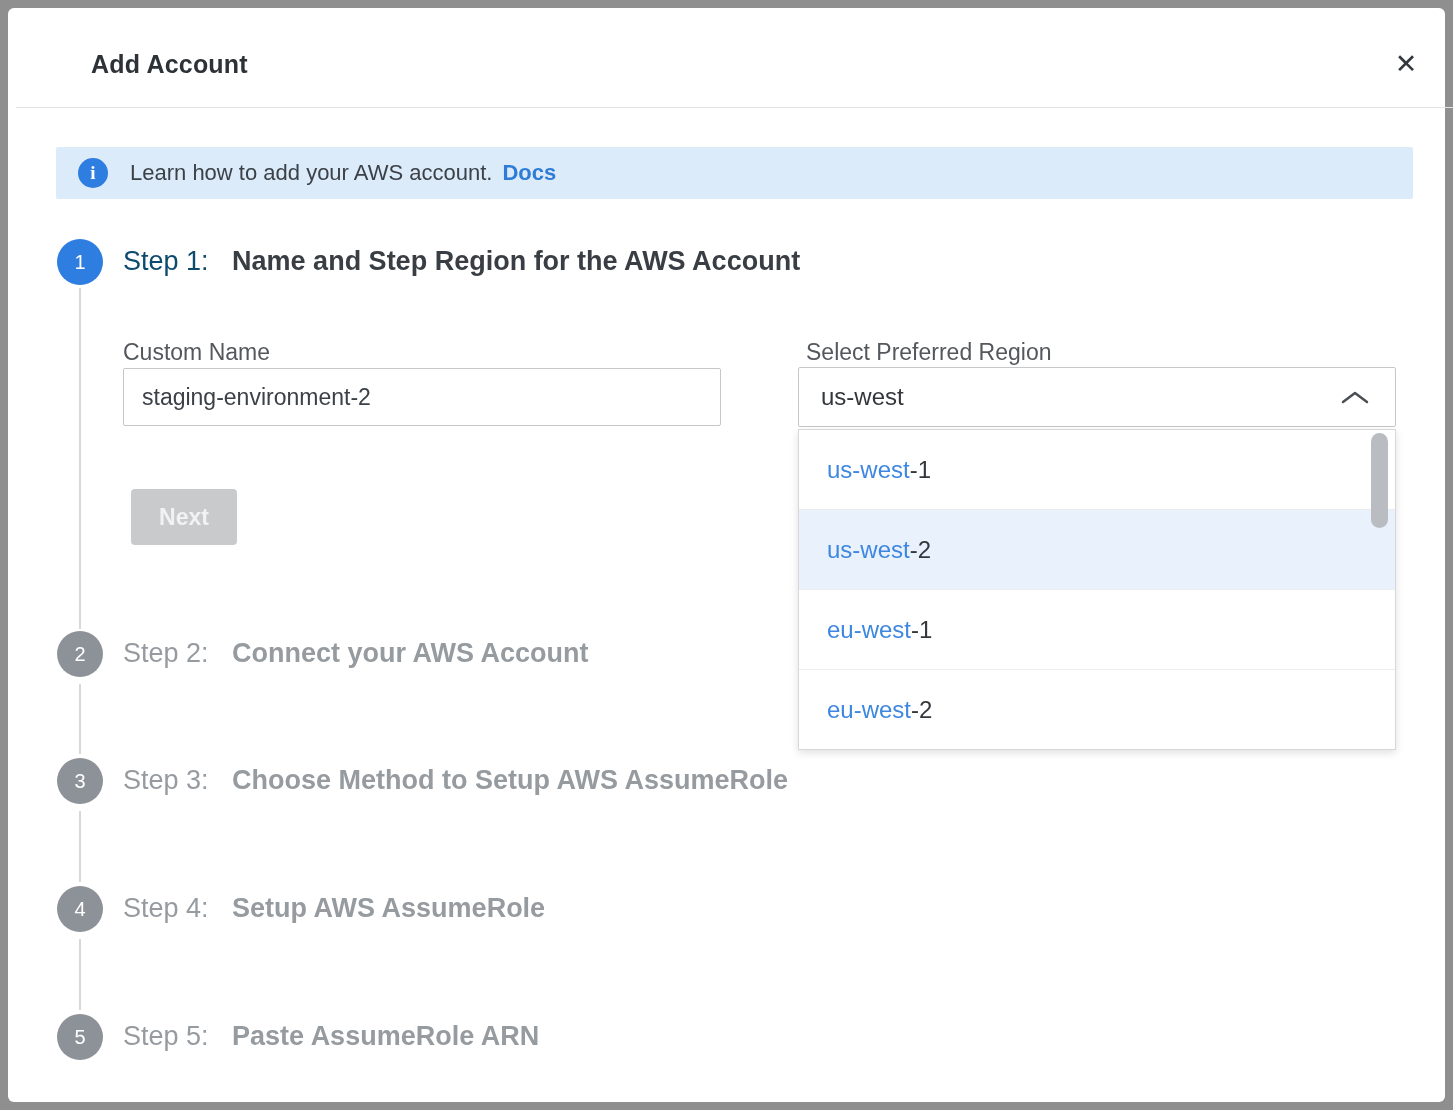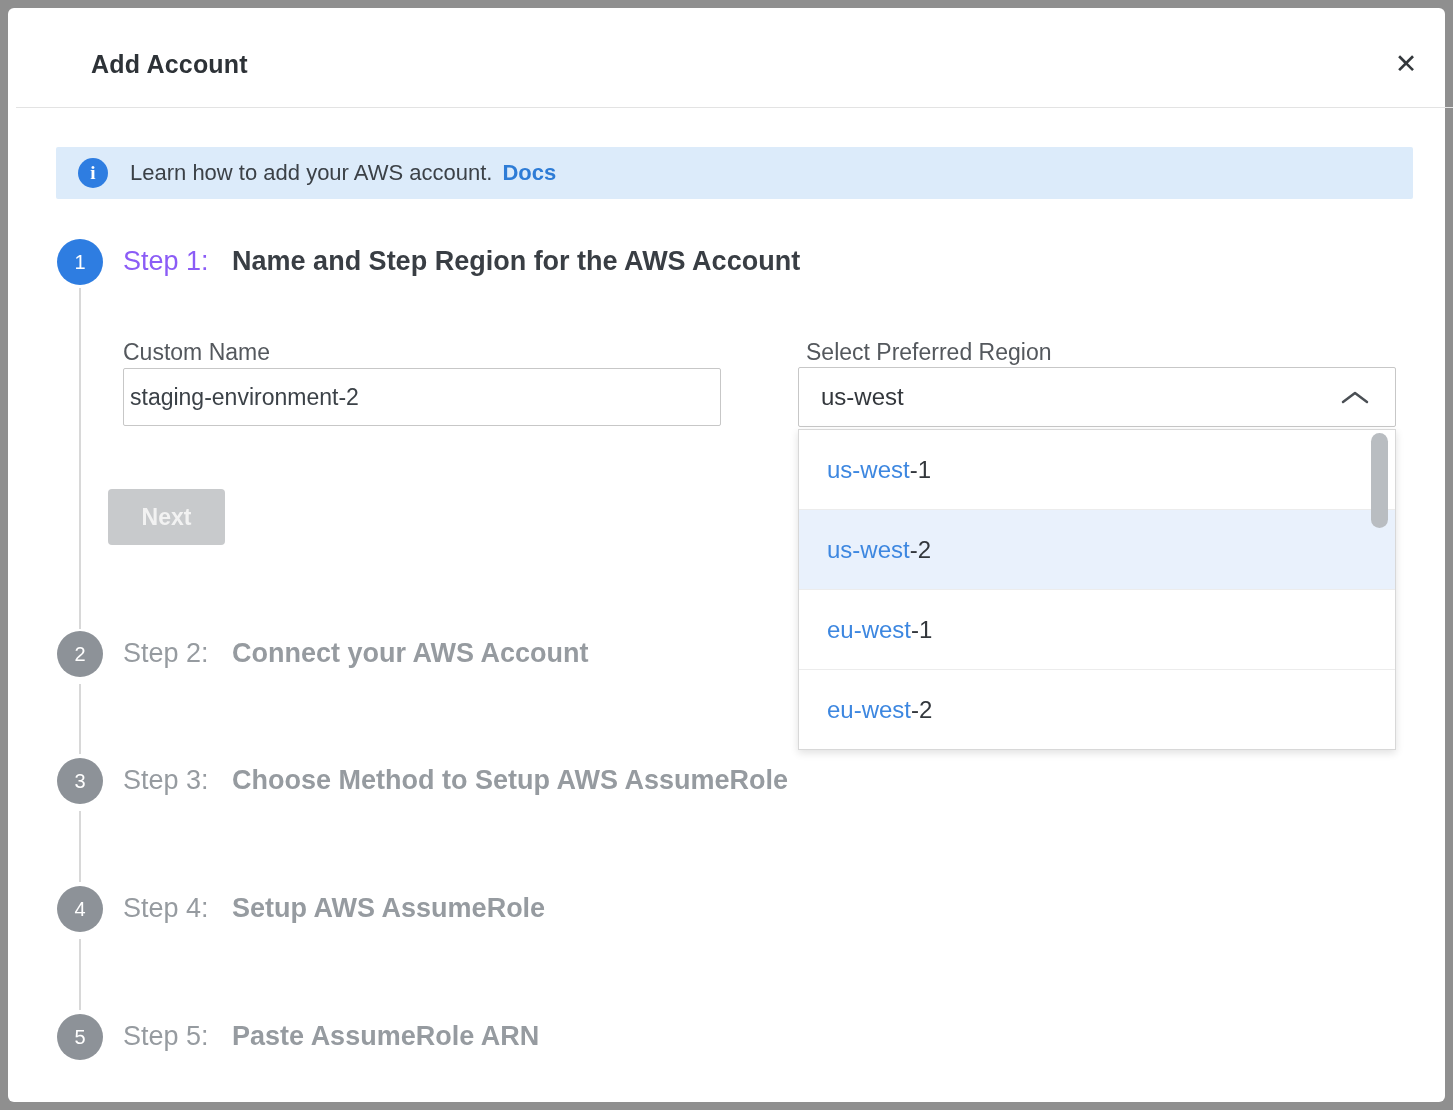--- a/index.html
+++ b/index.html
@@ -44,42 +44,42 @@
   .step-circle {
     width:46px; height:46px; border-radius:50%; color:#fff; font-size:20px;
     display:flex; align-items:center; justify-content:center; left:49px;
   }
   .step-circle.active { background:#2e7de1; }
   .step-circle.inactive { background:#8d9298; }
   .connector { left:71px; width:2px; background:#d8d8d8; }
 
   
   .step-heading { left:115px; font-size:27px; white-space:nowrap; }
-  .step-heading .prefix { color:#8b5cf6; font-weight:400; }
+  .step-heading .prefix { color:#0c4a6e; font-weight:400; }
   .step-heading .title  { color:#393e44; font-weight:700; margin-left:16px; }
   .step-heading.inactive .prefix { color:#969ba0; }
   .step-heading.inactive .title  { color:#969ba0; }
 
   
   .field-label { font-size:23px; color:#54585d; }
   .text-input {
     left:115px; top:360px; width:598px; height:58px;
-    border:1px solid #c7c7c7; border-radius:2px; padding:0 6px;
+    border:1px solid #c7c7c7; border-radius:2px; padding:0 18px;
     font-size:23px; color:#3b4147; font-family:"Liberation Sans", sans-serif; background:#fff;
   }
   .select-box {
     left:790px; top:359px; width:598px; height:60px;
     border:1px solid #c7c7c7; border-radius:2px; background:#fff;
     display:flex; align-items:center; cursor:pointer;
   }
   .select-value { margin-left:22px; font-size:24px; color:#33373c; flex:1; }
   .chevron-up { margin-right:26px; display:flex; align-items:center; }
 
   .next-btn {
-    left:100px; top:481px; width:117px; height:56px; background:#c8cacc; border:none;
+    left:123px; top:481px; width:106px; height:56px; background:#c8cacc; border:none;
     border-radius:4px; color:#f2f2f2; font-size:23px; font-weight:700;
     font-family:"Liberation Sans", sans-serif; cursor:default;
   }
 
   
   .dropdown {
     left:790px; top:421px; width:598px; height:321px; background:#ffffff;
     border:1px solid #d8d8d8; box-shadow:0 3px 8px rgba(0,0,0,.12); z-index:5;
   }
   .option {

